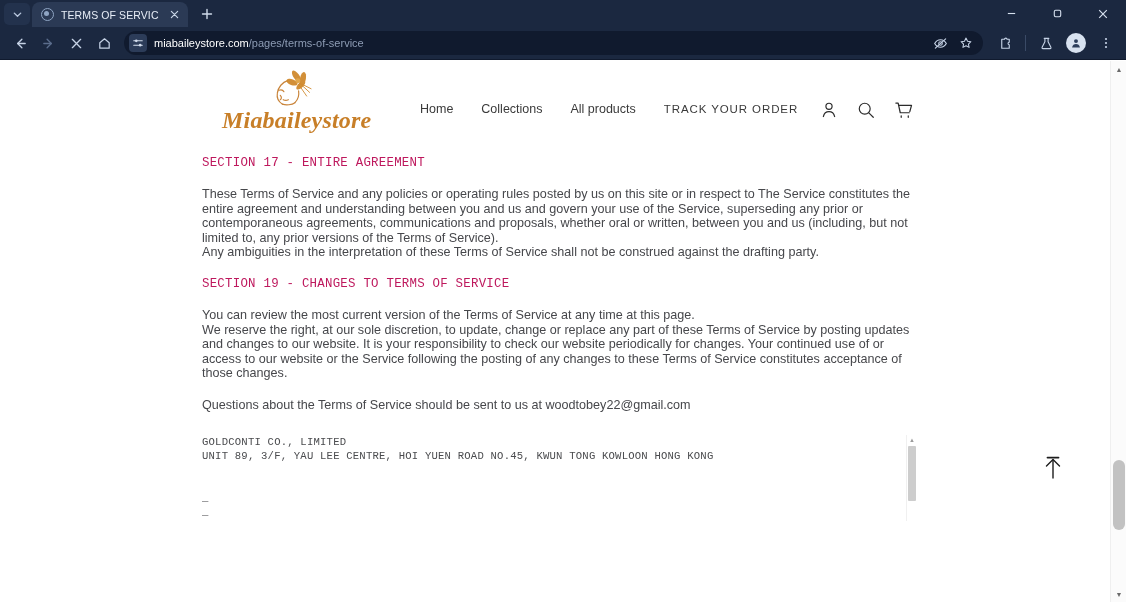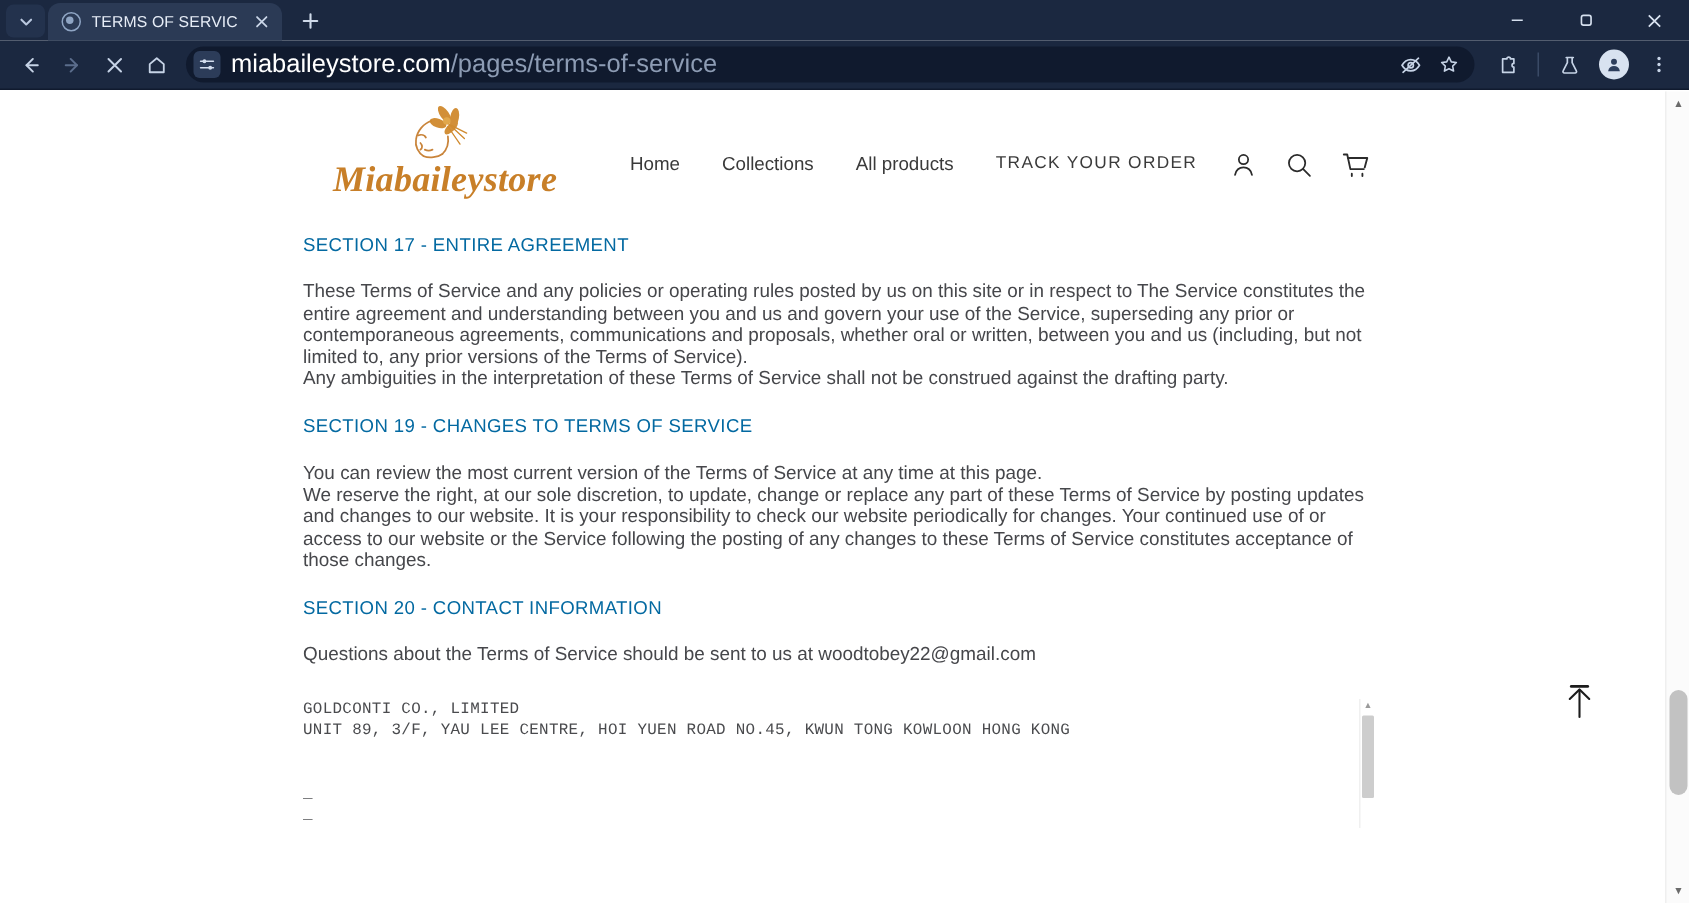--- a/index.html
+++ b/index.html
@@ -124,21 +124,21 @@
   }
   .omni-lead {
     width: 18px; height: 18px; flex: none;
     border-radius: 4px;
     background: #2c3c59;
     display: flex; align-items: center; justify-content: center;
     color: #d4deee;
   }
   .omni-url {
     flex: 1 1 auto;
-    font-size: 17px;
+    font-size: 11px;
     color: #ffffff;
     white-space: nowrap;
     overflow: hidden;
     min-width: 0;
   }
   .omni-url .path { color: #8d9cb4; }
   .omni-actions {
     display: flex; align-items: center; gap: 2px;
     flex: none;
     margin-right: 1px;
@@ -226,24 +226,25 @@
   .headericons span { display:flex; }
 
   
   .content {
     padding: 0 0 0 202px;
     width: 1110px;
     color: #3f4044;
   }
   .sec-head {
     font-size: 12.4px;
-    color: #0369a1;
+    color: #be185d;
     letter-spacing: 0.25px;
     margin-bottom: 17px;
     white-space: nowrap;
+    font-family: Liberation Mono, monospace;
   }
   .para {
     font-size: 12.6px;
     line-height: 14.6px;
     color: #46474b;
     max-width: 716px;
     margin-bottom: 17px;
   }
   .para p { margin: 0 0 0 0; }
 
@@ -512,21 +513,20 @@
           <p>Any ambiguities in the interpretation of these Terms of Service shall not be construed against the drafting party.</p>
         </div>
 
 
         <div class="sec-head">SECTION 19 - CHANGES TO TERMS OF SERVICE</div>
         <div class="para">
           <p>You can review the most current version of the Terms of Service at any time at this page.</p>
           <p>We reserve the right, at our sole discretion, to update, change or replace any part of these Terms of Service by posting updates and changes to our website. It is your responsibility to check our website periodically for changes. Your continued use of or access to our website or the Service following the posting of any changes to these Terms of Service constitutes acceptance of those changes.</p>
         </div>
 
-        <div class="sec-head">SECTION 20 - CONTACT INFORMATION</div>
         <div class="para">
           <p>Questions about the Terms of Service should be sent to us at woodtobey22@gmail.com</p>
         </div>
 
         <div class="terminal-wrap">
           <div class="terminal">GOLDCONTI CO., LIMITED
 UNIT 89, 3/F, YAU LEE CENTRE, HOI YUEN ROAD NO.45, KWUN TONG KOWLOON HONG KONG
 
 
 _

